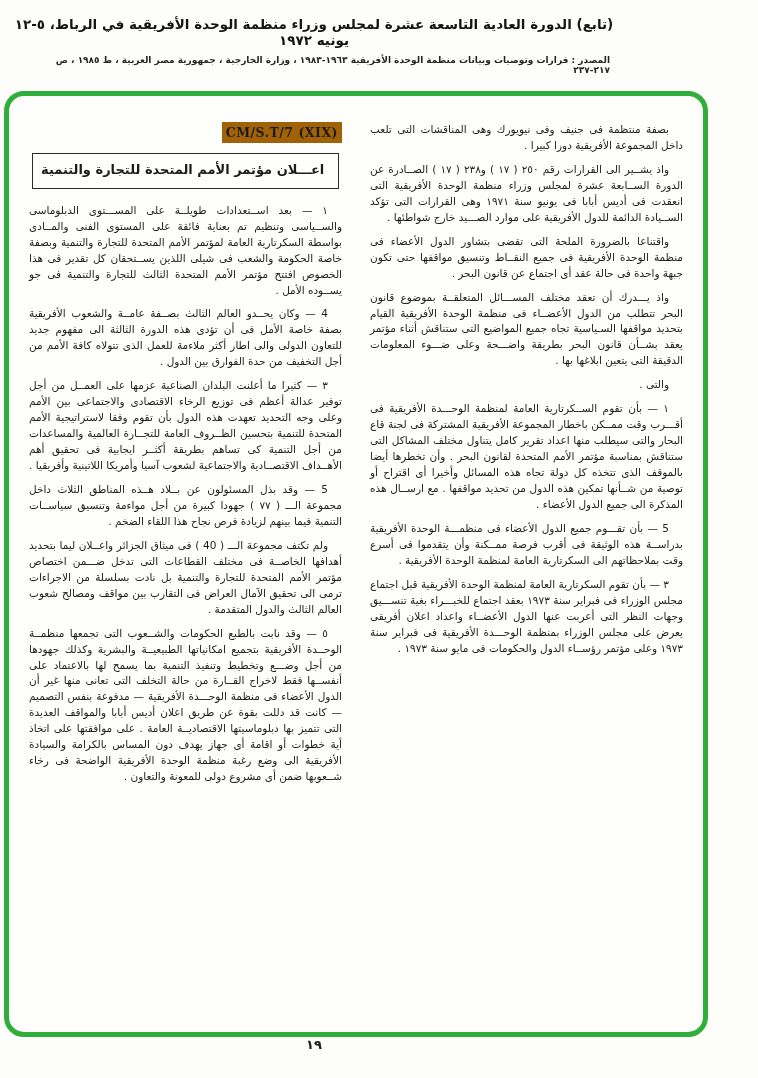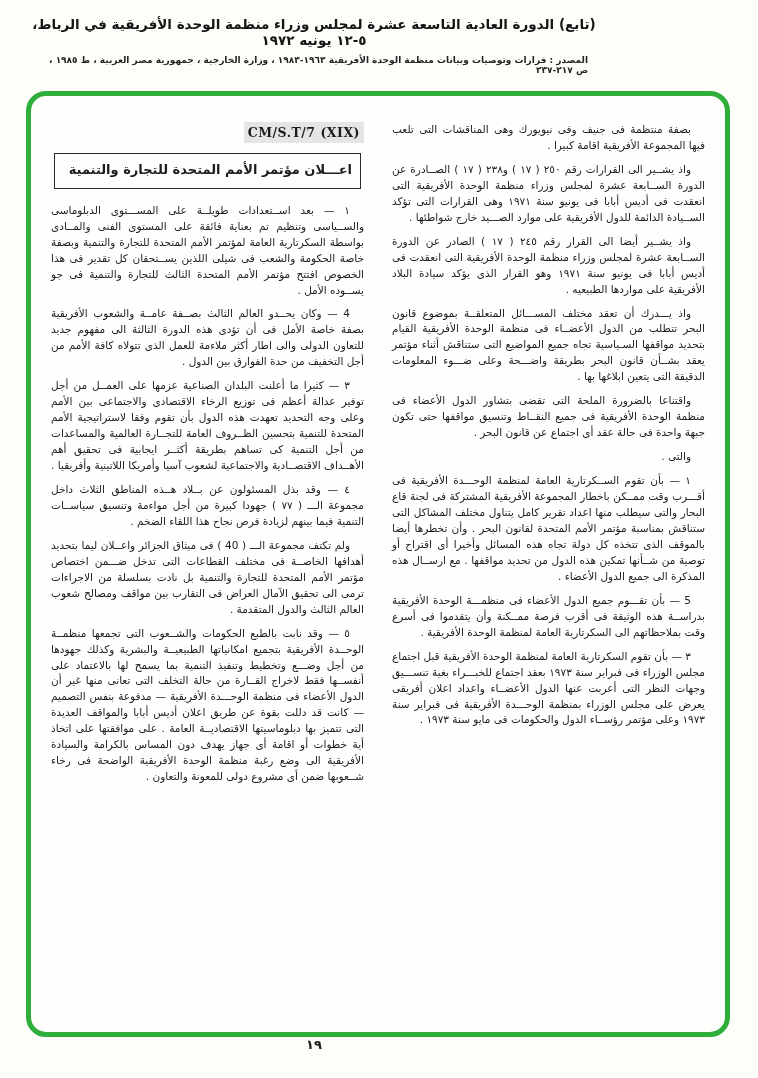--- a/index.html
+++ b/index.html
@@ -6,21 +6,21 @@
   body {
     width: 758px;
     min-height: 1078px;
     background: #fdfdfa;
     color: var(--text, #1e1e1e);
     font-family: "DejaVu Sans", sans-serif;
   }
   .page {
     width: 628px;
     min-height: 1078px;
-    padding: 16px 26px 8px;
+    padding: 16px 4px 8px;
   }
   .page-header { direction: rtl; }
   .header-line {
     text-align: center;
     font-weight: bold;
     font-size: 13.5px;
     color: #151515;
   }
   .source-line {
     margin-top: 7px;
@@ -52,28 +52,28 @@
   }
   .para { margin-bottom: 8px; text-indent: 14px; }
   .doc-ref {
     direction: ltr;
     text-align: left;
     font-size: 12.5px;
     font-weight: bold;
     letter-spacing: 0.5px;
     margin: 0 0 10px 0;
     font-family: "DejaVu Serif", serif;
-    background: #e5e5e5;
+    background: #a16207;
     display: inline-block;
     padding: 1px 4px;
   }
   .title-box {
     border: 1.6px solid #2b2b2b;
     padding: 6px 8px 8px;
-    text-align: right;
+    text-align: left;
     font-weight: bold;
     font-size: 13px;
     margin: 0 3px 14px;
     text-indent: 0;
   }
   .page-footer {
     text-align: center;
     font-size: 13px;
     font-weight: bold;
     direction: rtl;
@@ -87,29 +87,28 @@
   <header class="page-header">
     <div class="header-line">(تابع) الدورة العادية التاسعة عشرة لمجلس وزراء منظمة الوحدة الأفريقية في الرباط، ٥-١٢ يونيه ١٩٧٢</div>
     <div class="source-line">المصدر : قرارات وتوصيات وبيانات منظمة الوحدة الأفريقية ١٩٦٣-١٩٨٣ ، وزارة الخارجية ، جمهورية مصر العربية ، ط ١٩٨٥ ، ص ٢١٧-٢٣٧</div>
   </header>
 
   <div class="green-frame">
     <div class="columns">
 
       <section class="col col-right">
 
-          <p class="para">بصفة منتظمة فى جنيف وفى نيويورك وهى المناقشات التى تلعب فيها المجموعة الأفريقية اقامة كبيرا .</p>
+          <p class="para">بصفة منتظمة فى جنيف وفى نيويورك وهى المناقشات التى تلعب داخل المجموعة الأفريقية دورا كبيرا .</p>
 
           <p class="para">واذ يشــير الى القرارات رقم ٢٥٠ ( ١٧ ) و٢٣٨ ( ١٧ ) الصــادرة عن الدورة الســابعة عشرة لمجلس وزراء منظمة الوحدة الأفريقية التى انعقدت فى أديس أبابا فى يونيو سنة ١٩٧١ وهى القرارات التى تؤكد الســيادة الدائمة للدول الأفريقية على موارد الصـــيد خارج شواطئها .</p>
 
-          <p class="para">واذ يشــير أيضا الى القرار رقم ٢٤٥ ( ١٧ ) الصادر عن الدورة الســابعة عشرة لمجلس وزراء منظمة الوحدة الأفريقية التى انعقدت فى أديس أبابا فى يونيو سنة ١٩٧١ وهو القرار الذى يؤكد سيادة البلاد الأفريقية على مواردها الطبيعيه .</p>
+
+          <p class="para">واقتناعا بالضرورة الملحة التى تقضى بتشاور الدول الأعضاء فى منظمة الوحدة الأفريقية فى جميع النقــاط وتنسيق مواقفها حتى تكون جبهة واحدة فى حالة عقد أى اجتماع عن قانون البحر .</p>
 
           <p class="para">واذ يـــدرك أن تعقد مختلف المســـائل المتعلقــة بموضوع قانون البحر تتطلب من الدول الأعضــاء فى منظمة الوحدة الأفريقية القيام بتحديد مواقفها السـياسية تجاه جميع المواضيع التى ستناقش أثناء مؤتمر يعقد بشــأن قانون البحر بطريقة واضـــحة وعلى ضـــوء المعلومات الدقيقة التى يتعين ابلاغها بها .</p>
-
-          <p class="para">واقتناعا بالضرورة الملحة التى تقضى بتشاور الدول الأعضاء فى منظمة الوحدة الأفريقية فى جميع النقــاط وتنسيق مواقفها حتى تكون جبهة واحدة فى حالة عقد أى اجتماع عن قانون البحر .</p>
 
           <p class="para">والتى .</p>
 
           <p class="para">١ — بأن تقوم الســكرتارية العامة لمنظمة الوحـــدة الأفريقية فى أقـــرب وقت ممــكن باخطار المجموعة الأفريقية المشتركة فى لجنة قاع البحار والتى سيطلب منها اعداد تقرير كامل يتناول مختلف المشاكل التى ستناقش بمناسبة مؤتمر الأمم المتحدة لقانون البحر . وأن تخطرها أيضا بالموقف الذى تتخذه كل دولة تجاه هذه المسائل وأخيرا أى اقتراح أو توصية من شــأنها تمكين هذه الدول من تحديد مواقفها . مع ارســال هذه المذكرة الى جميع الدول الأعضاء .</p>
 
           <p class="para">5 — بأن تقـــوم جميع الدول الأعضاء فى منظمـــة الوحدة الأفريقية بدراســة هذه الوثيقة فى أقرب فرصة ممــكنة وأن يتقدموا فى أسرع وقت بملاحظاتهم الى السكرتارية العامة لمنظمة الوحدة الأفريقية .</p>
 
           <p class="para">٣ — بأن تقوم السكرتارية العامة لمنظمة الوحدة الأفريقية قبل اجتماع مجلس الوزراء فى فبراير سنة ١٩٧٣ بعقد اجتماع للخبـــراء بغية تنســـيق وجهات النظر التى أعربت عنها الدول الأعضــاء واعداد اعلان أفريقى يعرض على مجلس الوزراء بمنظمة الوحـــدة الأفريقية فى فبراير سنة ١٩٧٣ وعلى مؤتمر رؤســاء الدول والحكومات فى مايو سنة ١٩٧٣ .</p>
         </section>
 
@@ -121,21 +120,21 @@
           <span>اعـــلان مؤتمر الأمم المتحدة للتجارة والتنمية</span>
         </div>
         <div>
 
             <p class="para">١ — بعد اســتعدادات طويلــة على المســـتوى الدبلوماسى والســياسى وتنظيم تم بعناية فائقة على المستوى الفنى والمــادى بواسطة السكرتارية العامة لمؤتمر الأمم المتحدة للتجارة والتنمية وبصفة خاصة الحكومة والشعب فى شيلى اللذين يســتحقان كل تقدير فى هذا الخصوص افتتح مؤتمر الأمم المتحدة الثالث للتجارة والتنمية فى جو يســوده الأمل .</p>
 
             <p class="para">4 — وكان يحــدو العالم الثالث بصــفة عامــة والشعوب الأفريقية بصفة خاصة الأمل فى أن تؤدى هذه الدورة الثالثة الى مفهوم جديد للتعاون الدولى والى اطار أكثر ملاءمة للعمل الذى تتولاه كافة الأمم من أجل التخفيف من حدة الفوارق بين الدول .</p>
 
             <p class="para">٣ — كثيرا ما أعلنت البلدان الصناعية عزمها على العمــل من أجل توفير عدالة أعظم فى توزيع الرخاء الاقتصادى والاجتماعى بين الأمم وعلى وجه التحديد تعهدت هذه الدول بأن تقوم وفقا لاستراتيجية الأمم المتحدة للتنمية بتحسين الظــروف العامة للتجــارة العالمية والمساعدات من أجل التنمية كى تساهم بطريقة أكثــر ايجابية فى تحقيق أهم الأهــداف الاقتصــادية والاجتماعية لشعوب آسيا وأمريكا اللاتينية وأفريقيا .</p>
 
-            <p class="para">٤ — وقد بذل المسئولون عن بــلاد هــذه المناطق الثلاث داخل مجموعة الـــ ( ٧٧ ) جهودا كبيرة من أجل مواءمة وتنسيق سياســات التنمية فيما بينهم لزيادة فرص نجاح هذا اللقاء الضخم .</p>
+            <p class="para">5 — وقد بذل المسئولون عن بــلاد هــذه المناطق الثلاث داخل مجموعة الـــ ( ٧٧ ) جهودا كبيرة من أجل مواءمة وتنسيق سياســات التنمية فيما بينهم لزيادة فرص نجاح هذا اللقاء الضخم .</p>
 
             <p class="para">ولم تكتف مجموعة الـــ ( 40 ) فى ميثاق الجزائر واعــلان ليما بتحديد أهدافها الخاصــة فى مختلف القطاعات التى تدخل ضـــمن اختصاص مؤتمر الأمم المتحدة للتجارة والتنمية بل نادت بسلسلة من الاجراءات ترمى الى تحقيق الآمال العراض فى التقارب بين مواقف ومصالح شعوب العالم الثالث والدول المتقدمة .</p>
 
             <p class="para">٥ — وقد نابت بالطبع الحكومات والشــعوب التى تجمعها منظمــة الوحــدة الأفريقية بتجميع امكانياتها الطبيعيــة والبشرية وكذلك جهودها من أجل وضـــع وتخطيط وتنفيذ التنمية بما يسمح لها بالاعتماد على أنفســها فقط لاخراج القــارة من حالة التخلف التى تعانى منها غير أن الدول الأعضاء فى منظمة الوحـــدة الأفريقية — مدفوعة بنفس التصميم — كانت قد دللت بقوة عن طريق اعلان أديس أبابا والمواقف العديدة التى تتميز بها دبلوماسيتها الاقتصاديــة العامة . على موافقتها على اتخاذ أية خطوات أو اقامة أى جهاز يهدف دون المساس بالكرامة والسيادة الأفريقية الى وضع رغبة منظمة الوحدة الأفريقية الواضحة فى رخاء شــعوبها ضمن أى مشروع دولى للمعونة والتعاون .</p>
           </div>
       </section>
 
     </div>
   </div>
 

